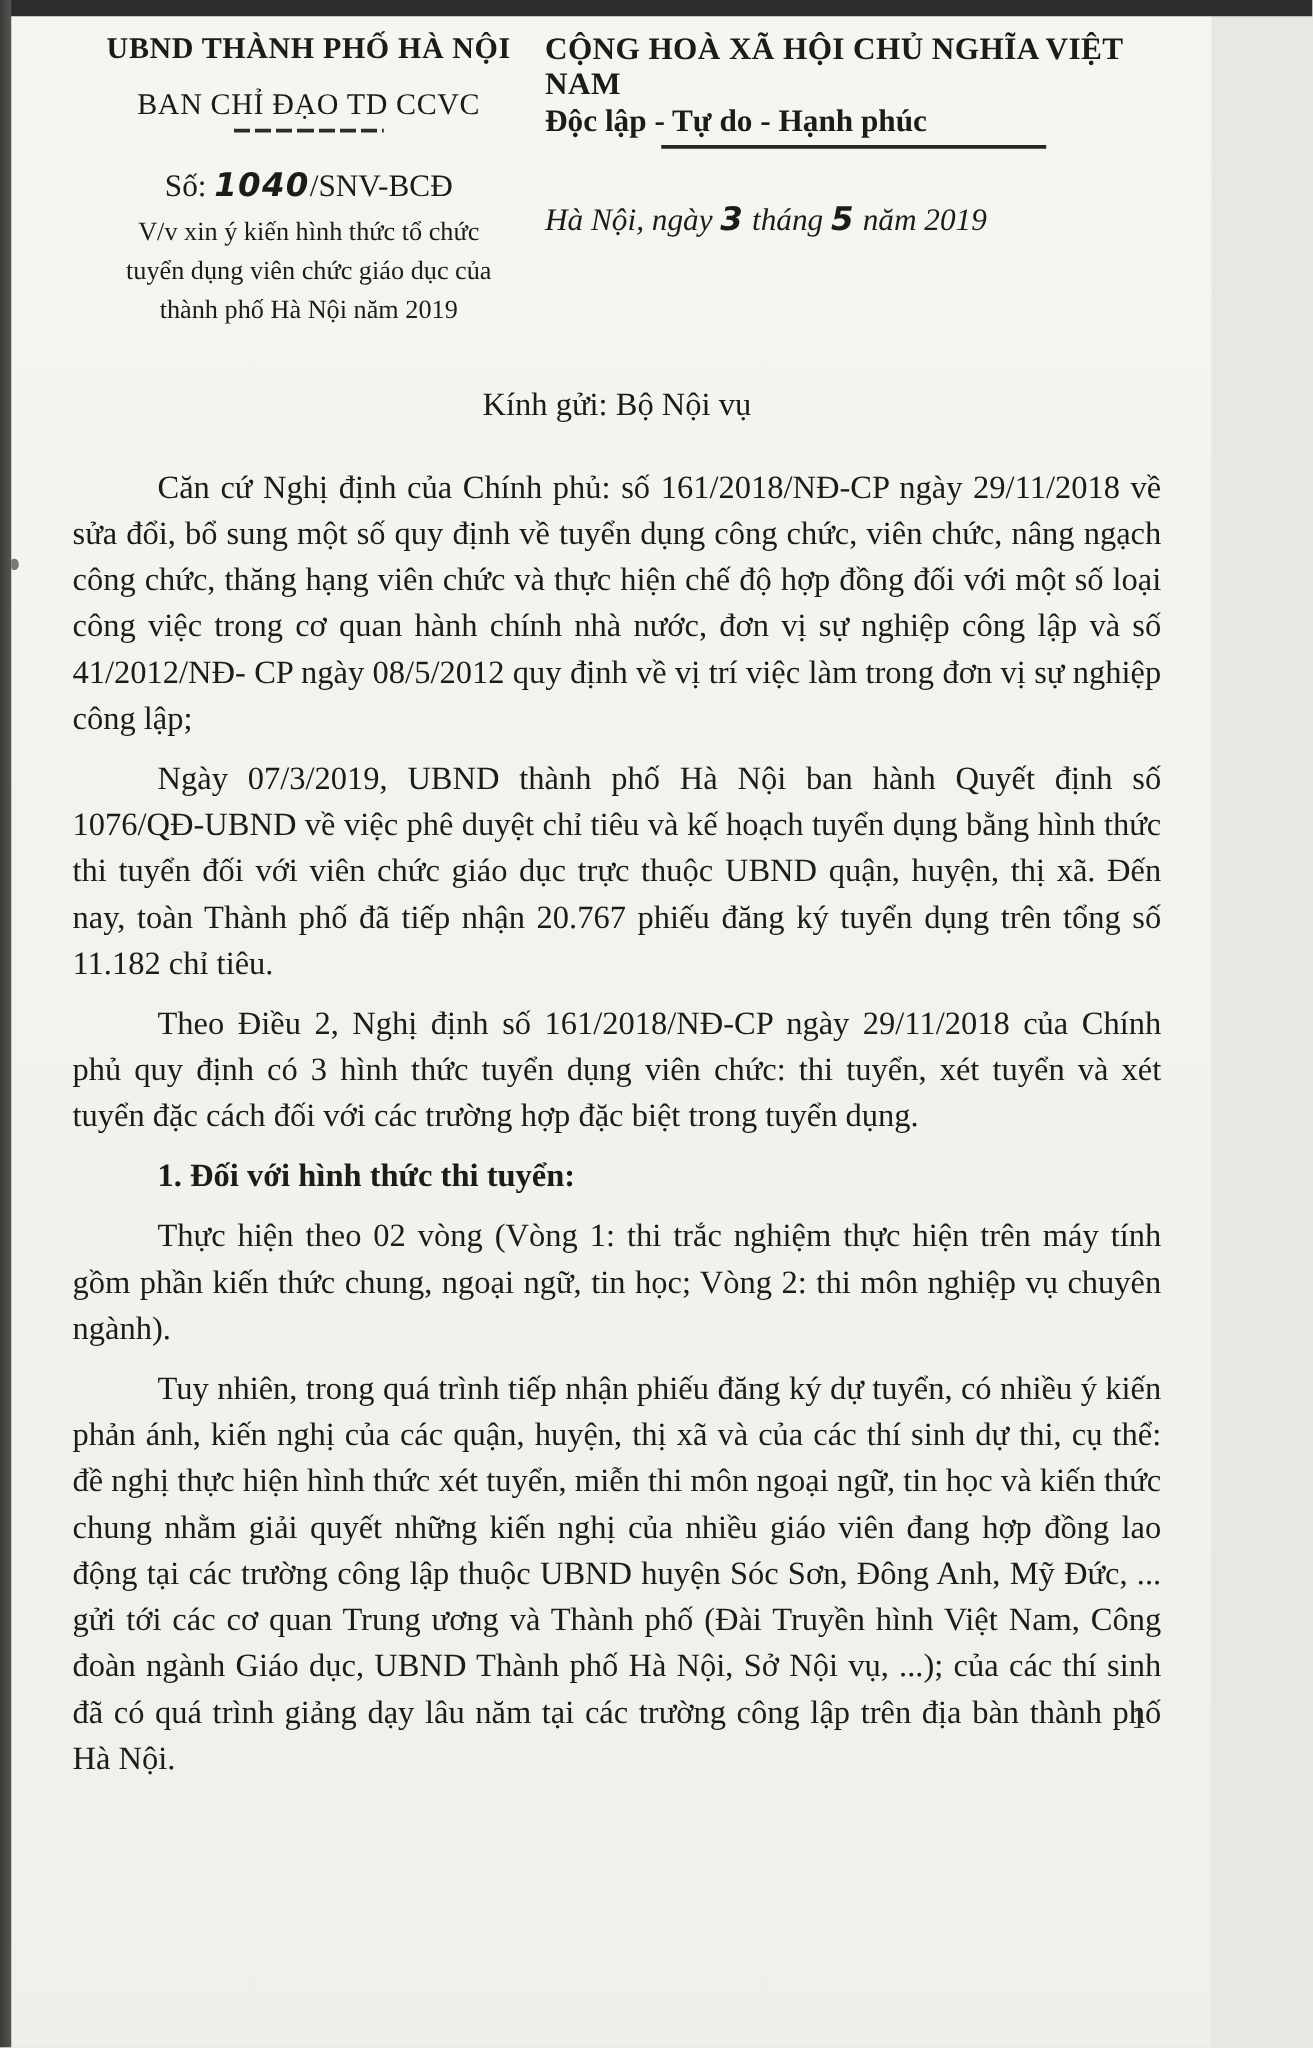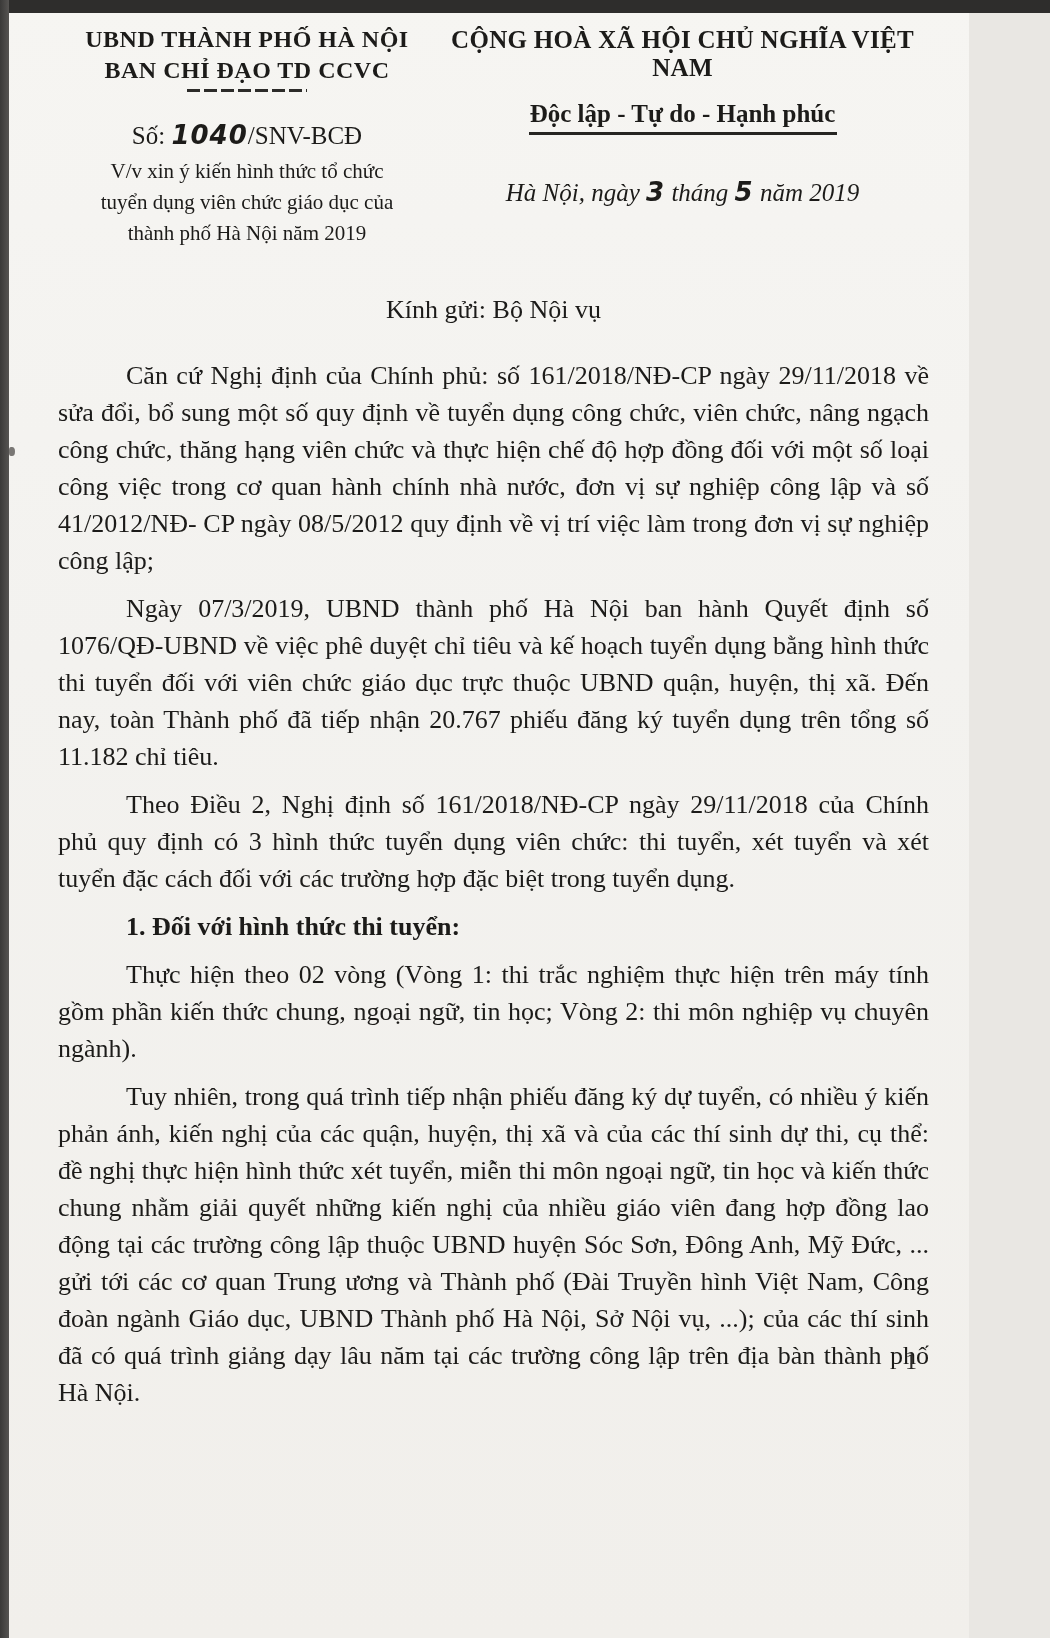--- a/index.html
+++ b/index.html
@@ -15,32 +15,32 @@
   }
   .edge-top{position:absolute;top:0;left:0;width:1050px;height:13px;background:#2e2d2c;}
   .edge-left{position:absolute;top:0;left:0;width:9px;height:1638px;background:linear-gradient(90deg,#3a3938,#565452);}
   .speck{position:absolute;left:9px;top:447px;width:6px;height:9px;background:#5a5855;border-radius:40% 60% 60% 40%;opacity:.8;}
 
   .page{position:relative;padding:26px 40px 0 58px;}
 
   
   .hdr{display:flex;align-items:flex-start;}
   .hdr-left{width:378px;text-align:center;}
-  .hdr-right{flex:1;text-align:center;}
+  .hdr-right{flex:1;}
   .org1{font-size:24px;font-weight:700;letter-spacing:.5px;}
-  .org2{font-size:24px;font-weight:700;margin-top:4px;letter-spacing:.5px;}
+  .org2{font-size:24px;font-weight:400;margin-top:18px;letter-spacing:.5px;}
   .org-underline{
     width:120px;height:3px;margin:5px auto 0;
     background:repeating-linear-gradient(90deg,#2c2b29 0 13px,rgba(0,0,0,0) 13px 17px);
   }
   .doc-no{margin-top:28px;font-size:25px;}
   .hand{font-family:"DejaVu Sans",sans-serif;font-style:italic;font-weight:700;font-size:1.04em;letter-spacing:1px;}
   .subject{margin:6px auto 0;width:322px;font-size:21px;line-height:31px;}
   .nat1{font-size:25px;font-weight:700;letter-spacing:.3px;}
-  .nat2{font-size:25px;font-weight:700;margin-top:18px;}
+  .nat2{font-size:25px;font-weight:700;margin-top:2px;}
   .nat-underline{width:308px;height:3px;margin:4px auto 0;background:#262522;}
   .dateline{margin-top:42px;font-size:25px;font-style:italic;}
 
   
   .salutation{margin-top:46px;text-align:center;font-size:26px;}
   .content{margin-top:32px;}
   .para{
     margin:0 0 11px;font-size:26px;line-height:37px;
     text-align:justify;text-indent:68px;
   }

